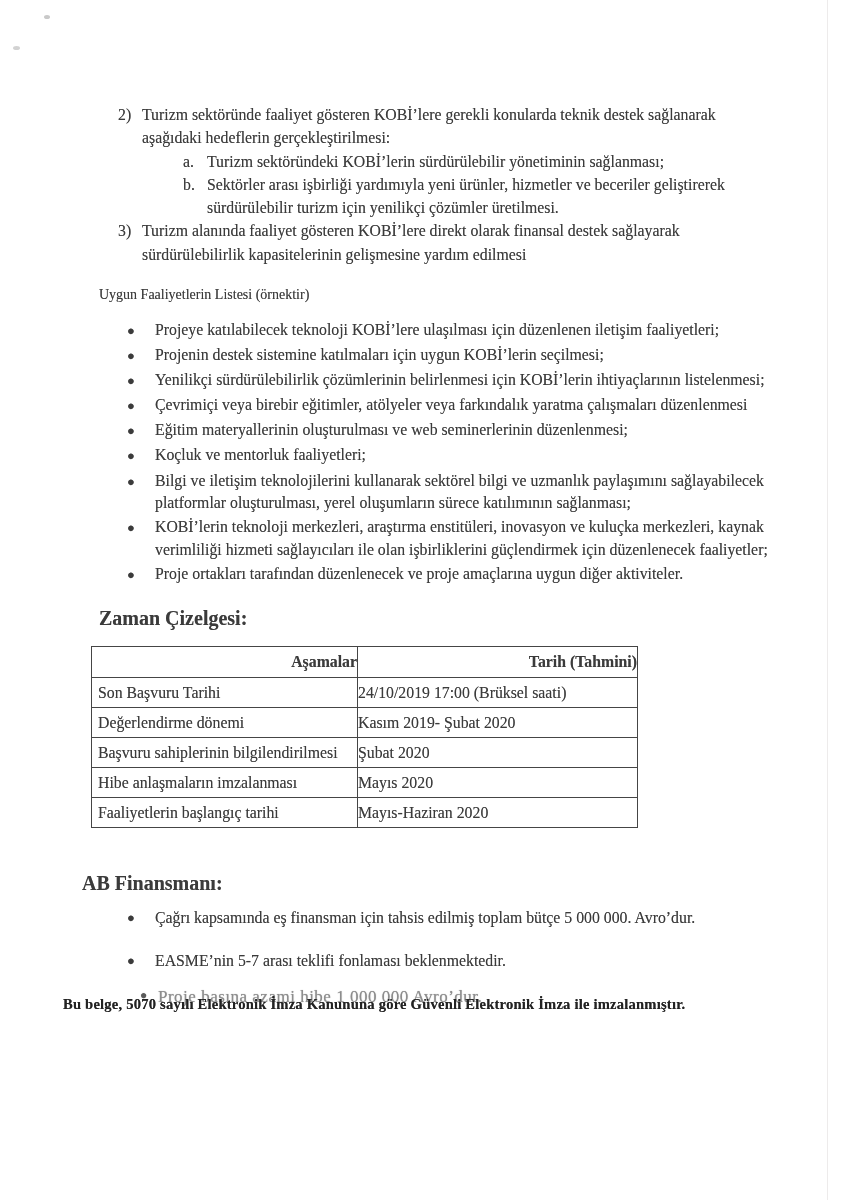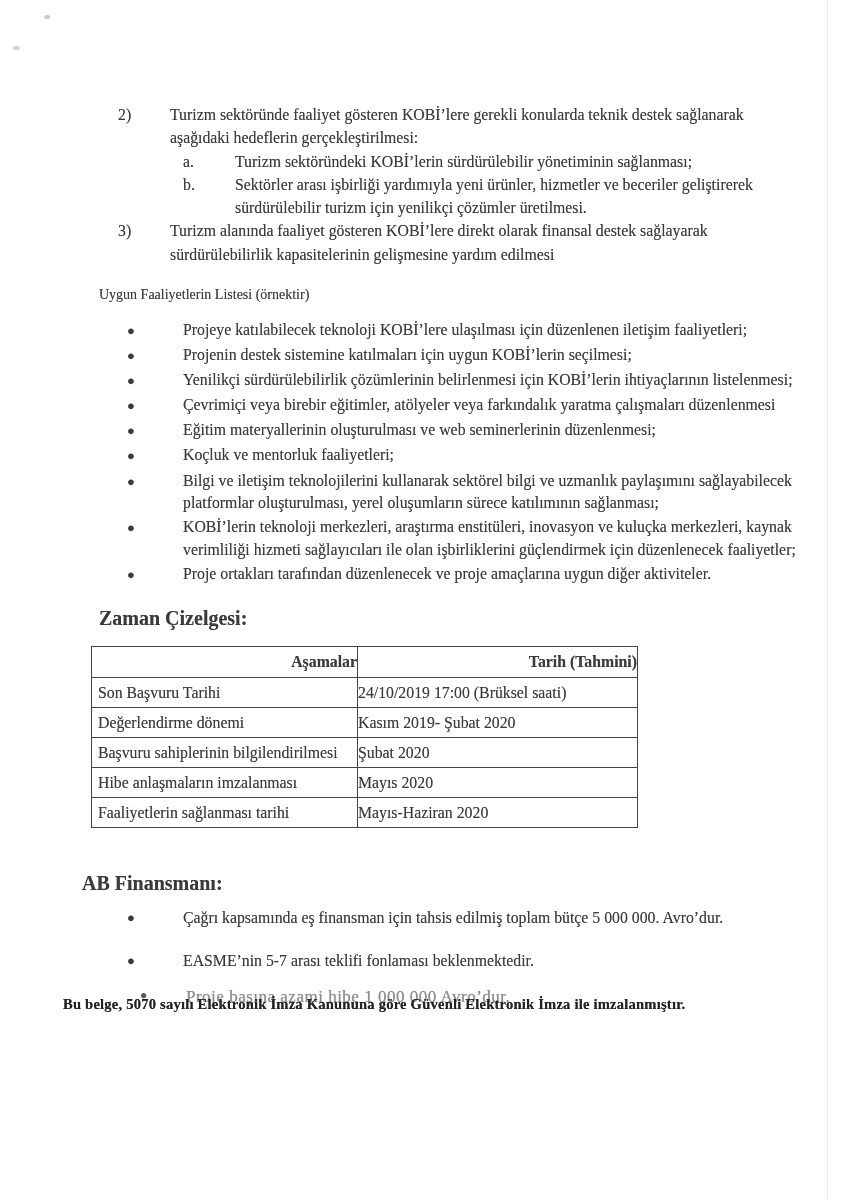--- a/index.html
+++ b/index.html
@@ -13,21 +13,21 @@
   .scan-line { position:absolute; left:827px; top:0; width:1px; height:1200px; background:#edebeb; }
   .speck { position:absolute; border-radius:50%; }
   .speck1 { left:44px; top:15px; width:6px; height:4px; background:#c9c9c9; }
   .speck2 { left:13px; top:46px; width:7px; height:4px; background:#d2d2d2; }
 
   
   .numlist { position:absolute; left:118px; top:103px; font-size:15.8px; line-height:23.3px; }
   .num-item { display:flex; }
   .num-marker { flex:0 0 24px; }
   .num-item.sub { margin-left:65px; }
-  .pre { white-space:pre;margin-left:28px; }
+  .pre { white-space:pre; }
 
   
   .heading-plain { position:absolute; left:99px; top:287px; font-size:14px; }
   .bullets { position:absolute; left:127px; top:319px; font-size:15.8px; line-height:22.6px; }
   .b-item { display:flex; margin-bottom:1.5px; }
   .b-marker { flex:0 0 28px; font-size:13px; padding-top:1px; }
 
   
   .heading-bold { position:absolute; font-weight:bold; font-size:20px; }
   .h-zaman { left:99px; top:607px; }
@@ -157,21 +157,21 @@
     </tr>
     <tr>
       <td class="stage">Başvuru sahiplerinin bilgilendirilmesi</td>
       <td class="date">Şubat 2020</td>
     </tr>
     <tr>
       <td class="stage">Hibe anlaşmaların imzalanması</td>
       <td class="date">Mayıs 2020</td>
     </tr>
     <tr>
-      <td class="stage">Faaliyetlerin sağlanması tarihi</td>
+      <td class="stage">Faaliyetlerin başlangıç tarihi</td>
       <td class="date">Mayıs-Haziran 2020</td>
     </tr>
   </tbody>
     </table>
 
   <div class="heading-bold h-ab">AB Finansmanı:</div>
 
   <div class="ab-item ab1">
     <span class="b-marker">●</span>
     <span class="pre">Çağrı kapsamında eş finansman için tahsis edilmiş toplam bütçe 5 000 000. Avro’dur.</span>

